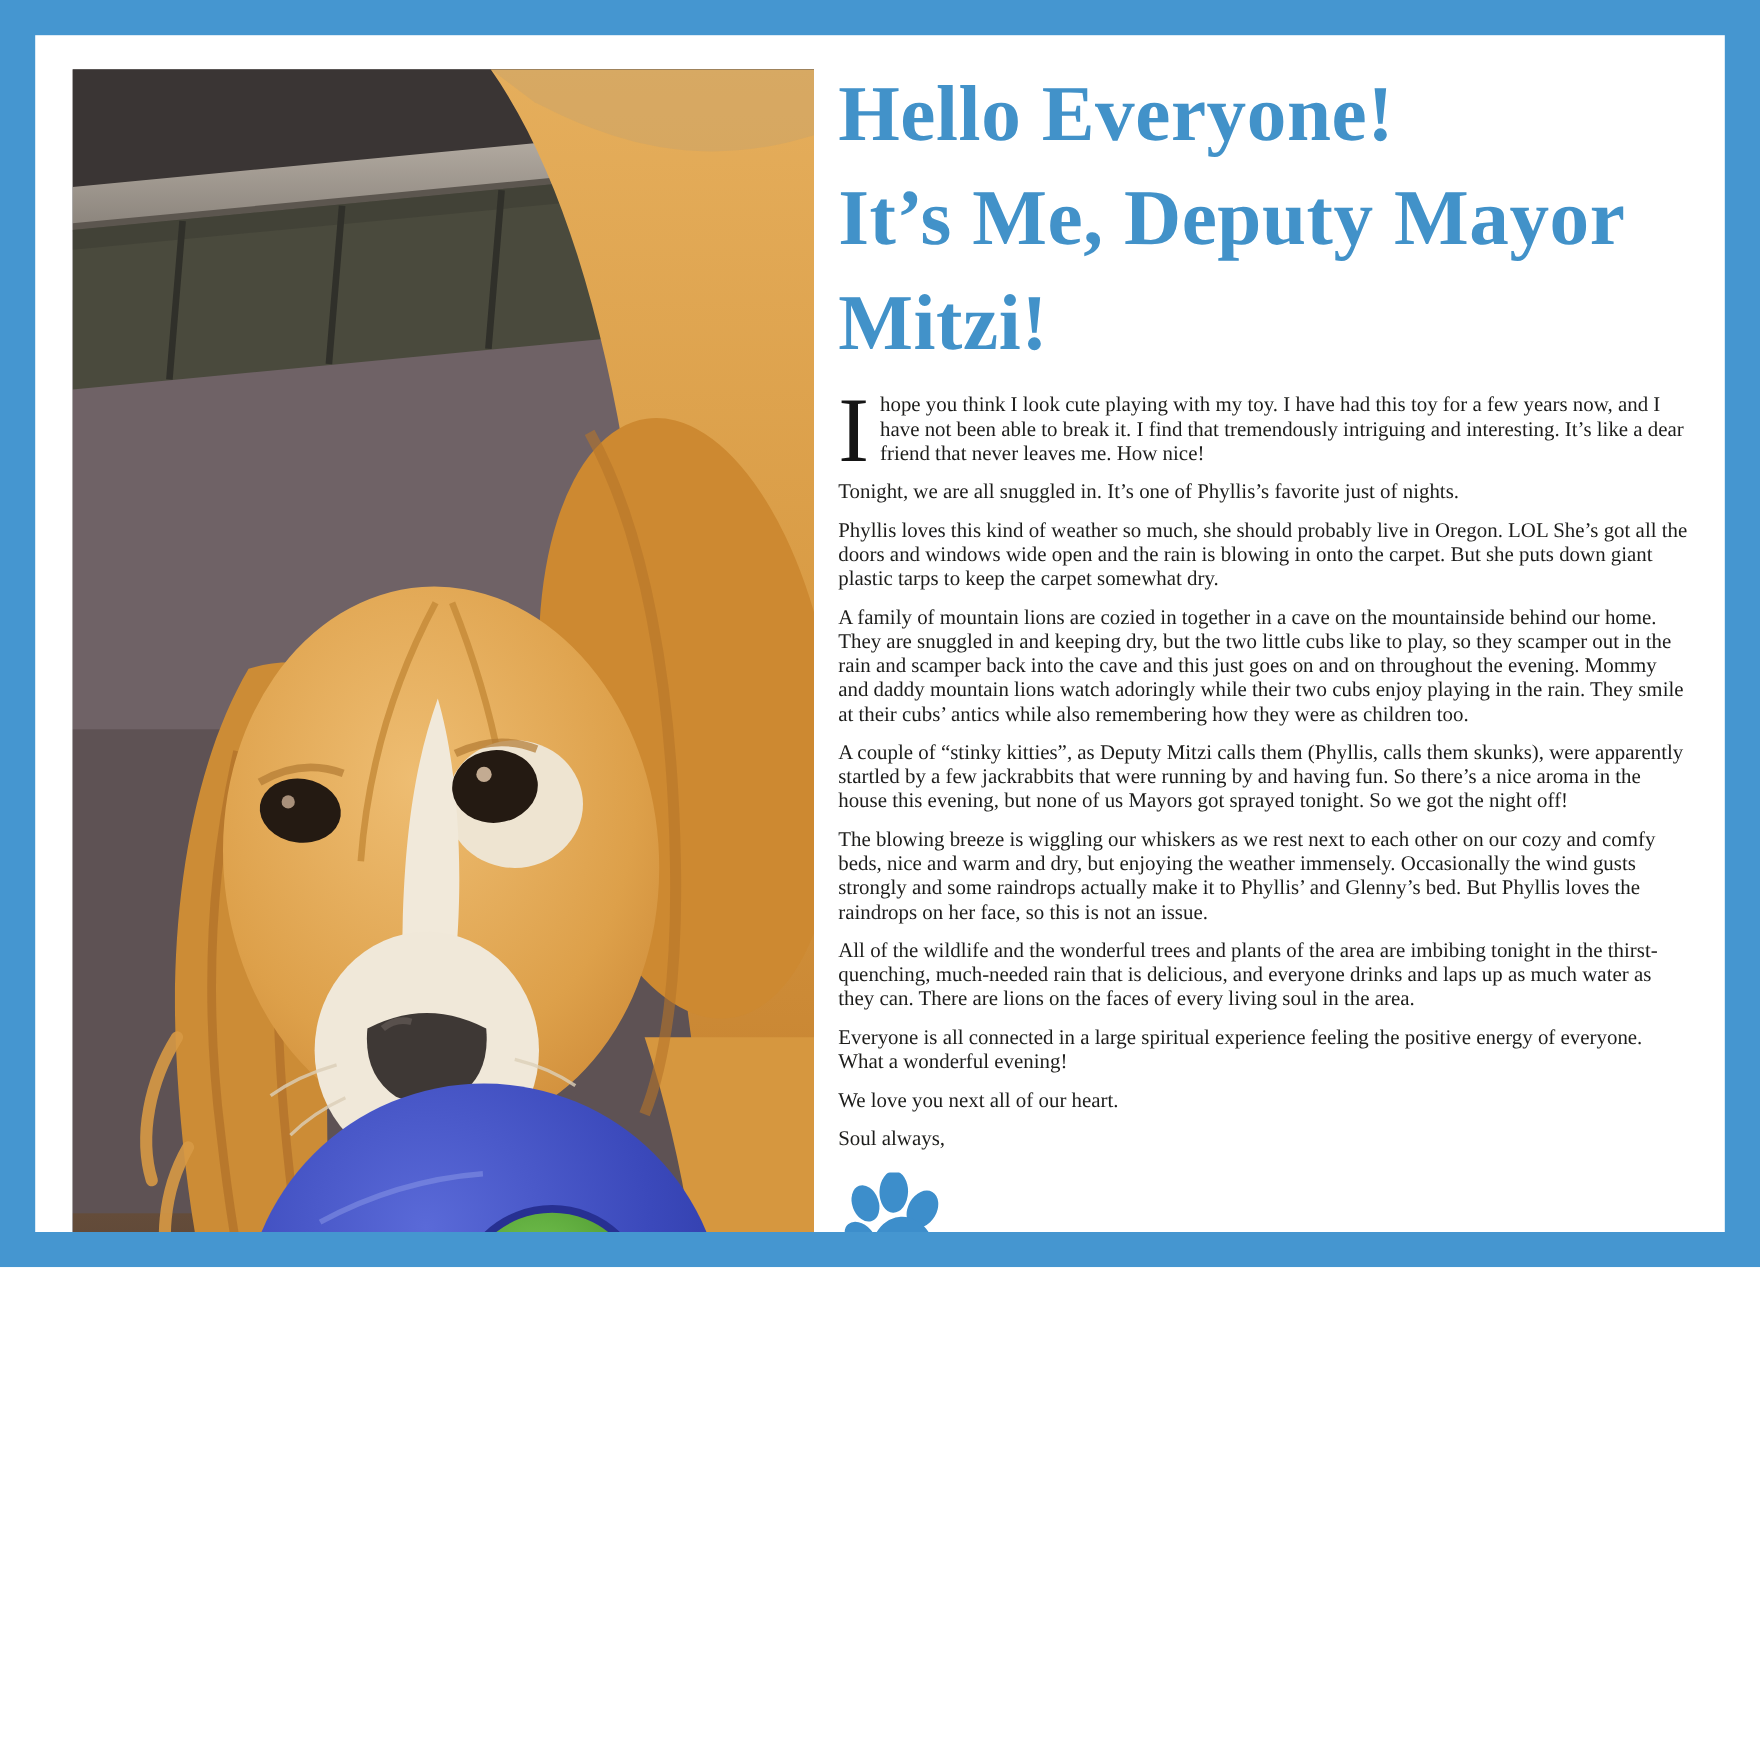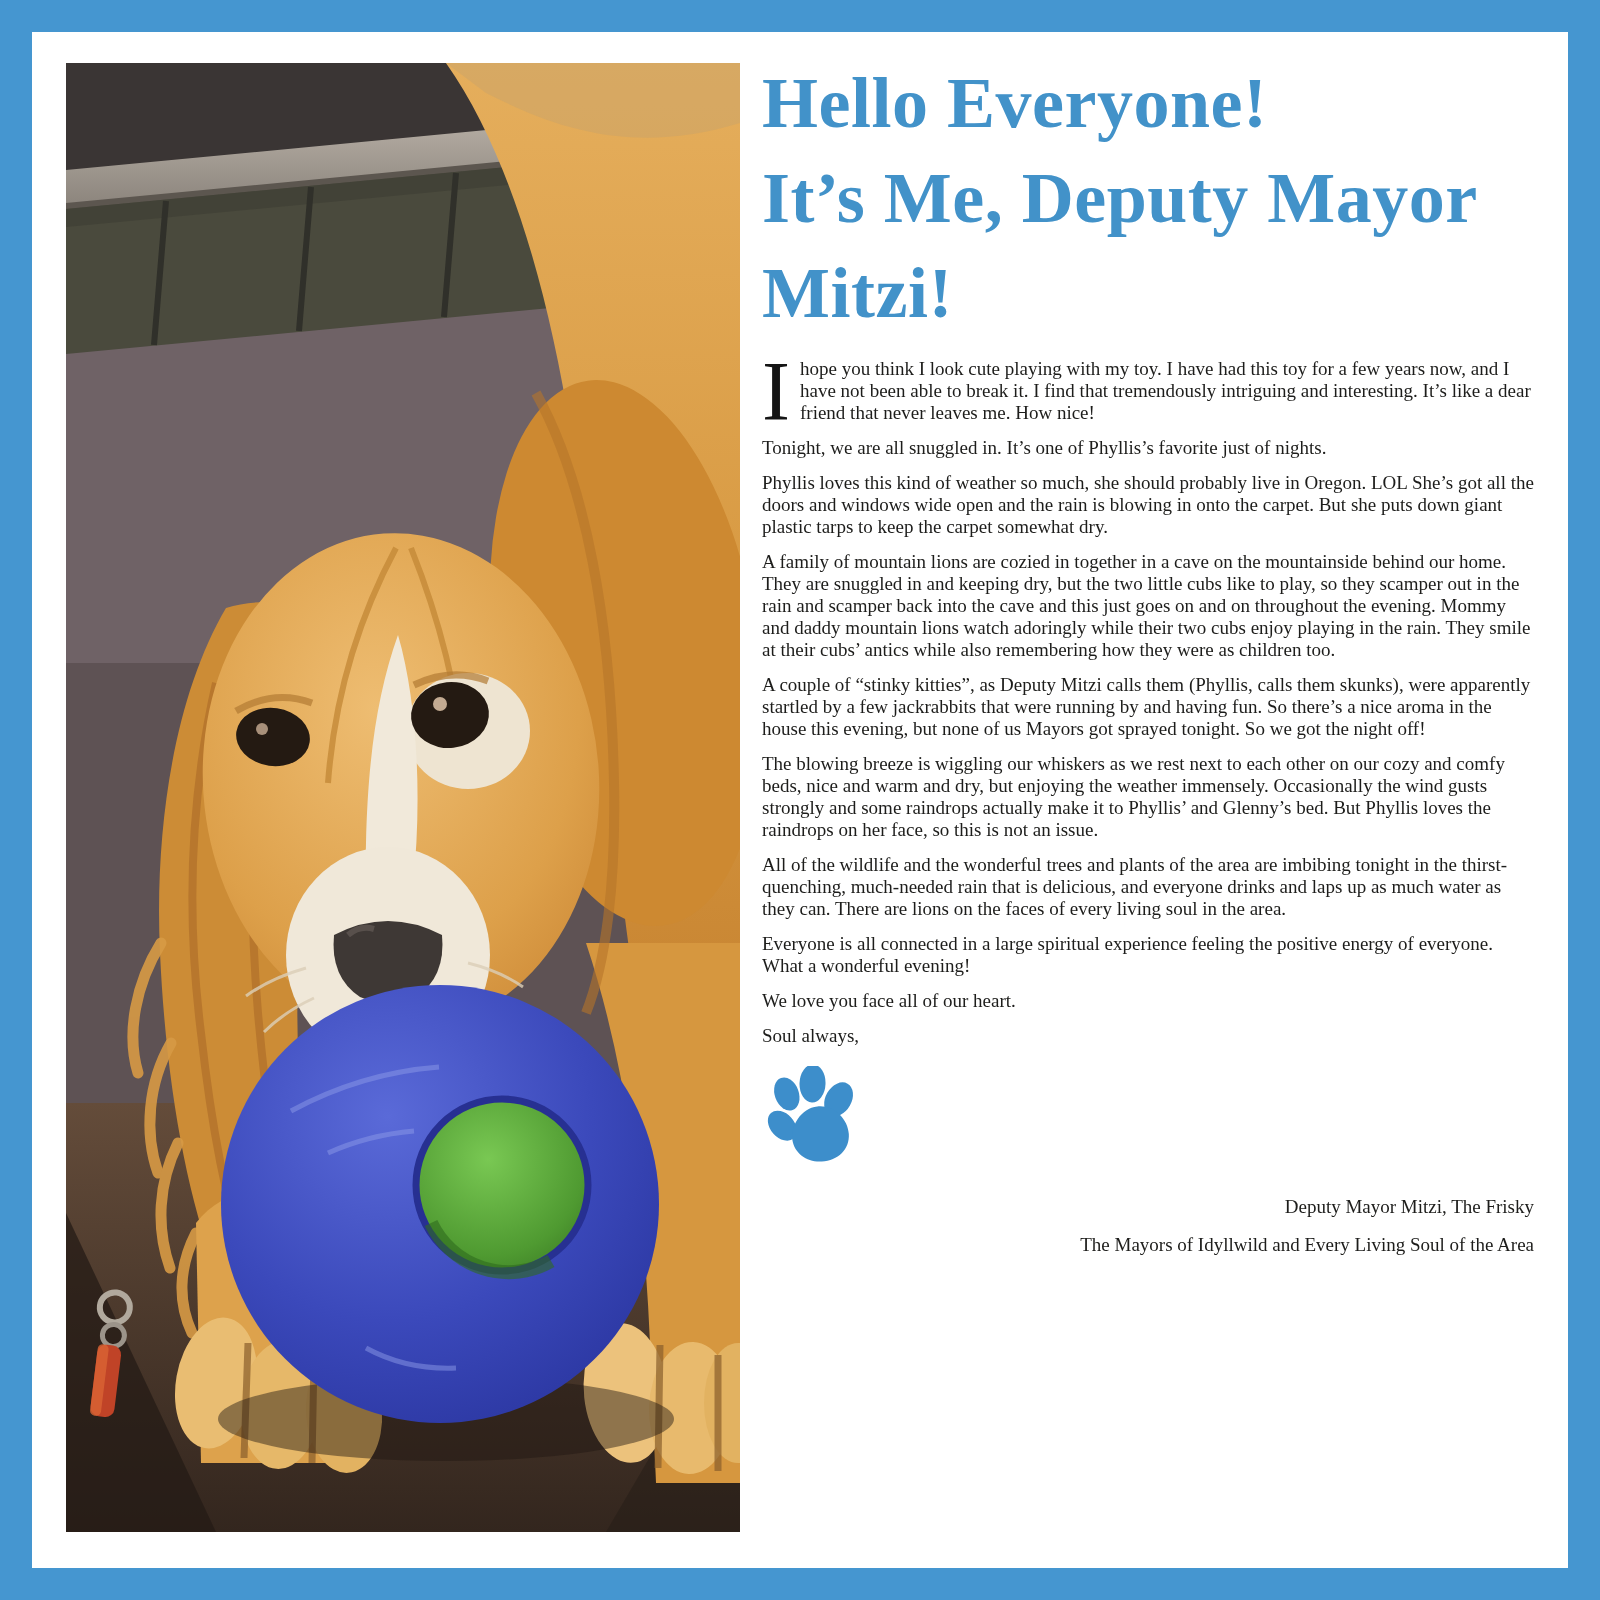--- a/index.html
+++ b/index.html
@@ -1,18 +1,18 @@
 <!DOCTYPE html>
 <html><head>
 <meta charset="utf-8">
 <style>
   html,body{margin:0;padding:0;background:#ffffff;}
   .frame{
     position:relative;
-    width:1600px;height:1600px;
+    width:1600px;height:1152px;
     box-sizing:border-box;
     border:32px solid #4596d0;
     background:#ffffff;
     font-family:"Liberation Serif", serif;
     overflow:hidden;
   }
   .photo{
     position:absolute;left:34px;top:31px;width:674px;height:1469px;
     overflow:hidden;background:#3a3534;
   }
@@ -200,21 +200,21 @@
 
     <div class="body-copy">
       <p><span class="dropcap">I</span><span>hope you think I look cute playing with my toy. I have had this toy for a few years now, and I have not been able to break it. I find that tremendously intriguing and interesting. It’s like a dear friend that never leaves me. How nice!</span></p>
       <p>Tonight, we are all snuggled in. It’s one of Phyllis’s favorite just of nights.</p>
       <p>Phyllis loves this kind of weather so much, she should probably live in Oregon. LOL She’s got all the doors and windows wide open and the rain is blowing in onto the carpet. But she puts down giant plastic tarps to keep the carpet somewhat dry.</p>
       <p>A family of mountain lions are cozied in together in a cave on the mountainside behind our home. They are snuggled in and keeping dry, but the two little cubs like to play, so they scamper out in the rain and scamper back into the cave and this just goes on and on throughout the evening. Mommy and daddy mountain lions watch adoringly while their two cubs enjoy playing in the rain. They smile at their cubs’ antics while also remembering how they were as children too.</p>
       <p>A couple of “stinky kitties”, as Deputy Mitzi calls them (Phyllis, calls them skunks), were apparently startled by a few jackrabbits that were running by and having fun. So there’s a nice aroma in the house this evening, but none of us Mayors got sprayed tonight. So we got the night off!</p>
       <p>The blowing breeze is wiggling our whiskers as we rest next to each other on our cozy and comfy beds, nice and warm and dry, but enjoying the weather immensely. Occasionally the wind gusts strongly and some raindrops actually make it to Phyllis’ and Glenny’s bed. But Phyllis loves the raindrops on her face, so this is not an issue.</p>
       <p>All of the wildlife and the wonderful trees and plants of the area are imbibing tonight in the thirst-quenching, much-needed rain that is delicious, and everyone drinks and laps up as much water as they can. There are lions on the faces of every living soul in the area.</p>
       <p>Everyone is all connected in a large spiritual experience feeling the positive energy of everyone. What a wonderful evening!</p>
-      <p>We love you face all of our heart.</p>
+      <p>We love you next all of our heart.</p>
       <p>Soul always,</p>
     </div>
 
     <svg class="paw" viewBox="0 0 100 100">
       <g fill="#3d8ecb" transform="rotate(8 50 50)">
         <ellipse cx="20" cy="32" rx="12" ry="17" transform="rotate(-28 20 32)"></ellipse>
         <ellipse cx="44" cy="18" rx="13" ry="19" transform="rotate(-6 44 18)"></ellipse>
         <ellipse cx="72" cy="30" rx="13" ry="18" transform="rotate(22 72 30)"></ellipse>
         <ellipse cx="20" cy="64" rx="12" ry="17" transform="rotate(-50 20 64)"></ellipse>
         <path d="M52,40 C68,36 84,48 87,63 C90,78 80,91 64,94 C50,97 36,90 32,77 C28,63 36,44 52,40 Z"></path>

